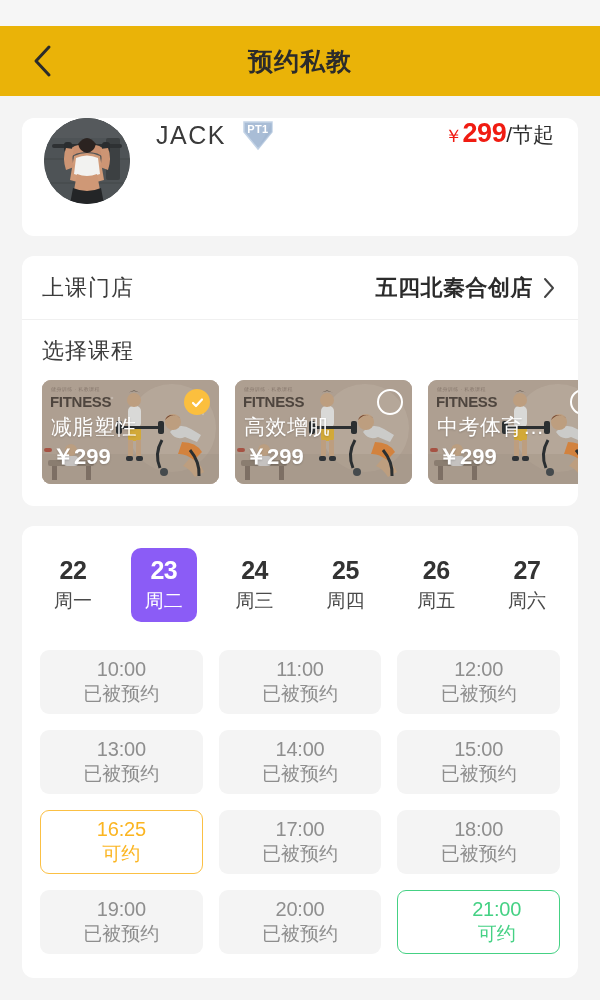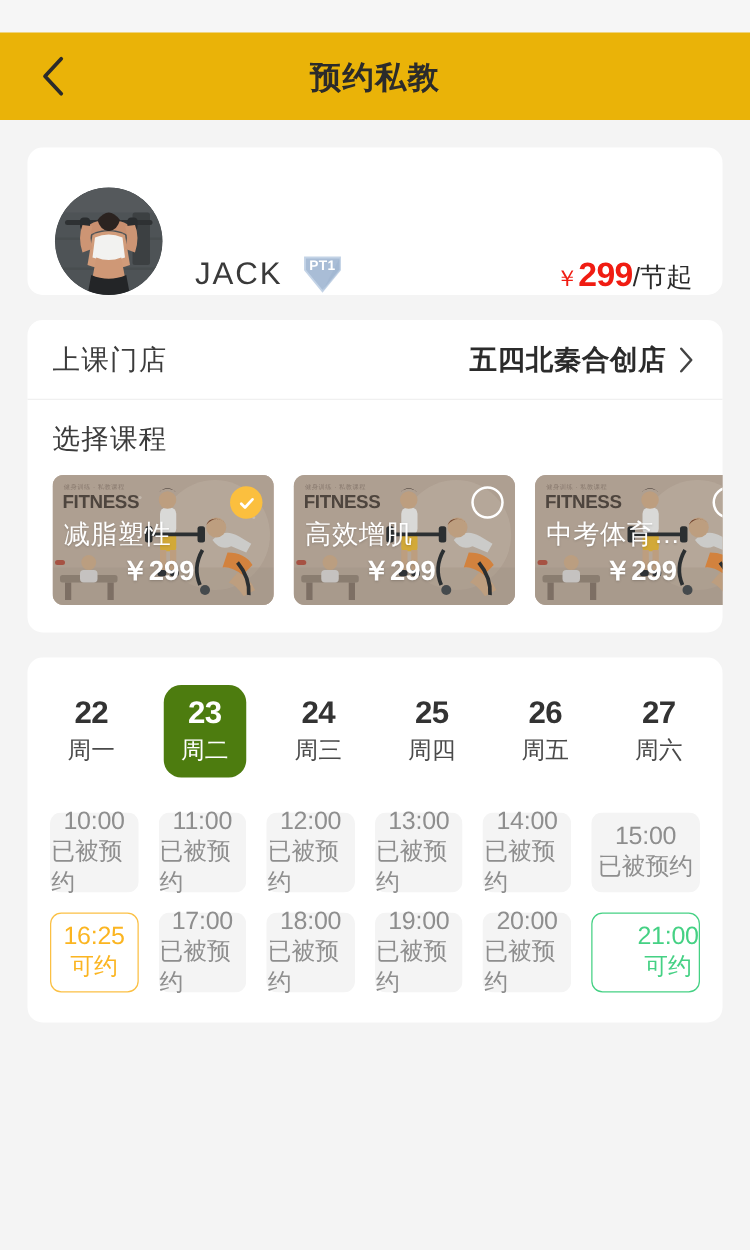--- a/index.html
+++ b/index.html
@@ -57,21 +57,21 @@
     margin: 0 22px;
     background: #ffffff;
     border-radius: 12px;
   }
 
   
   .coach-card {
     margin-top: 22px;
     height: 118px;
     display: flex;
-    align-items: flex-end;
+    align-items: flex-start;
     padding: 0 24px 0 22px;
   }
   .avatar {
     width: 86px;
     height: 86px;
     border-radius: 50%;
     overflow: hidden;
     flex: 0 0 auto;
     background: #4a4f52;
     position: relative;
@@ -184,21 +184,20 @@
     overflow: hidden;
     text-shadow: 0 1px 2px rgba(0,0,0,.18);
   }
   .course-price {
     position: absolute;
     left: 10px; top: 62px;
     font-size: 22px;
     color: #ffffff;
     font-weight: 600;
     text-shadow: 0 1px 2px rgba(0,0,0,.18);
-    margin-left: 45px;
   }
   .course-check {
     position: absolute;
     right: 9px; top: 9px;
     width: 26px; height: 26px;
     border-radius: 50%;
     display: flex;
     align-items: center;
     justify-content: center;
   }
@@ -215,40 +214,40 @@
     justify-content: space-between;
     margin-bottom: 28px;
   }
   .date-cell {
     width: 66px;
     padding: 8px 0 9px 0;
     border-radius: 10px;
     text-align: center;
     cursor: pointer;
   }
-  .date-cell.sel { background: #4d7c0f; border-radius: 14px; }
+  .date-cell.sel { background: #8b5cf6; }
   .date-num {
     font-size: 25px;
     font-weight: 700;
     color: #333333;
     line-height: 1.18;
     letter-spacing: -0.5px;
   }
   .date-dow {
     font-size: 19px;
     color: #4a4a4a;
     line-height: 1.35;
     margin-top: 2px;
   }
   .date-cell.sel .date-num,
   .date-cell.sel .date-dow { color: #ffffff; }
 
   .slot-grid {
     display: grid;
-    grid-template-columns: repeat(6, 1fr);
+    grid-template-columns: repeat(3, 1fr);
     gap: 16px 16px;
   }
   .slot {
     height: 64px;
     border-radius: 9px;
     display: flex;
     flex-direction: column;
     align-items: center;
     justify-content: center;
     background: #f4f4f4;

